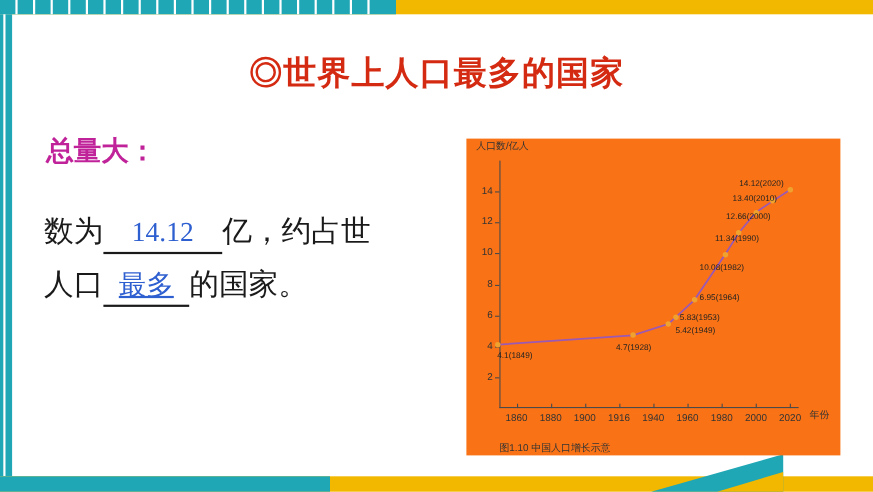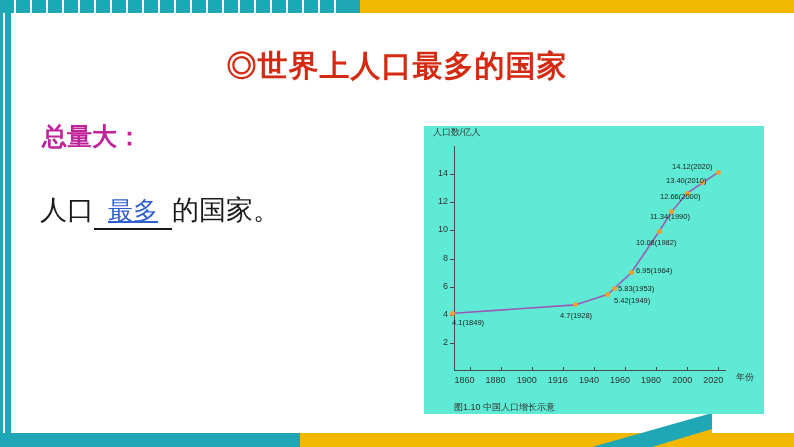--- a/index.html
+++ b/index.html
@@ -92,21 +92,21 @@
     text-align:center;
     border-bottom:2px solid #1a1a1a;
     line-height:34px;
   }
   .blank-num { width:108px; font-size:25px; }
   .blank-word { width:78px; font-size:25px;text-decoration:underline; }
 
   
   #chart-panel {
     position:absolute; left:424px; top:126px; width:340px; height:288px;
-    background:#5eead4;
+    background:#f97316;
   }
   #chart-ylabel {
     position:absolute; left:9px; top:0px;
     font-size:9px; color:#333; font-family:"Liberation Sans", sans-serif;
   }
   #plot {
     position:absolute; left:30px; top:20px; width:272px; height:225px;
   }
   
   .axis-y {
@@ -120,21 +120,21 @@
   }
   .ytick-label {
     position:absolute; left:-22px; width:16px; text-align:right;
     font-size:9px; color:#333; font-family:"Liberation Sans", sans-serif;
     transform:translateY(-6px);
   }
   .xtick {
     position:absolute; bottom:0; width:1px; height:4px; background:#4a4a4a;
   }
   .xtick-label {
-    position:absolute; bottom:-14px; width:30px; margin-left:-15px; 
+    position:absolute; bottom:-14px; width:30px; margin-left:-15px; text-align:center;
     font-size:9px; color:#333; font-family:"Liberation Sans", sans-serif;
   }
   #xaxis-name {
     position:absolute; right:-28px; bottom:-13px;
     font-size:9px; color:#333; font-family:"Liberation Sans", sans-serif;
     white-space:nowrap;
   }
   .dot {
     position:absolute; width:5px; height:5px; margin-left:-2.5px; margin-top:-2.5px;
     background:#f0a22e; border-radius:50%;
@@ -185,20 +185,23 @@
   <div class="bottom-teal"></div>
   <div class="corner-tri"></div>
   <div class="corner-tri2"></div>
 
   <div id="title">◎世界上人口最多的国家</div>
 
   <div id="subhead">总量大：</div>
 
   <div id="body-text">
     <div>
+      <span>数为</span><span class="blankline blank-num">14.12</span><span>亿，约占世</span>
+    </div>
+    <div>
       <span>人口</span><span class="blankline blank-word">最多</span><span>的国家。</span>
     </div>
   </div>
 
   <div id="chart-panel">
     <div id="chart-ylabel">人口数/亿人</div>
 
     <div id="plot">
       <div class="axis-y"></div>
       <div class="axis-x"></div>

